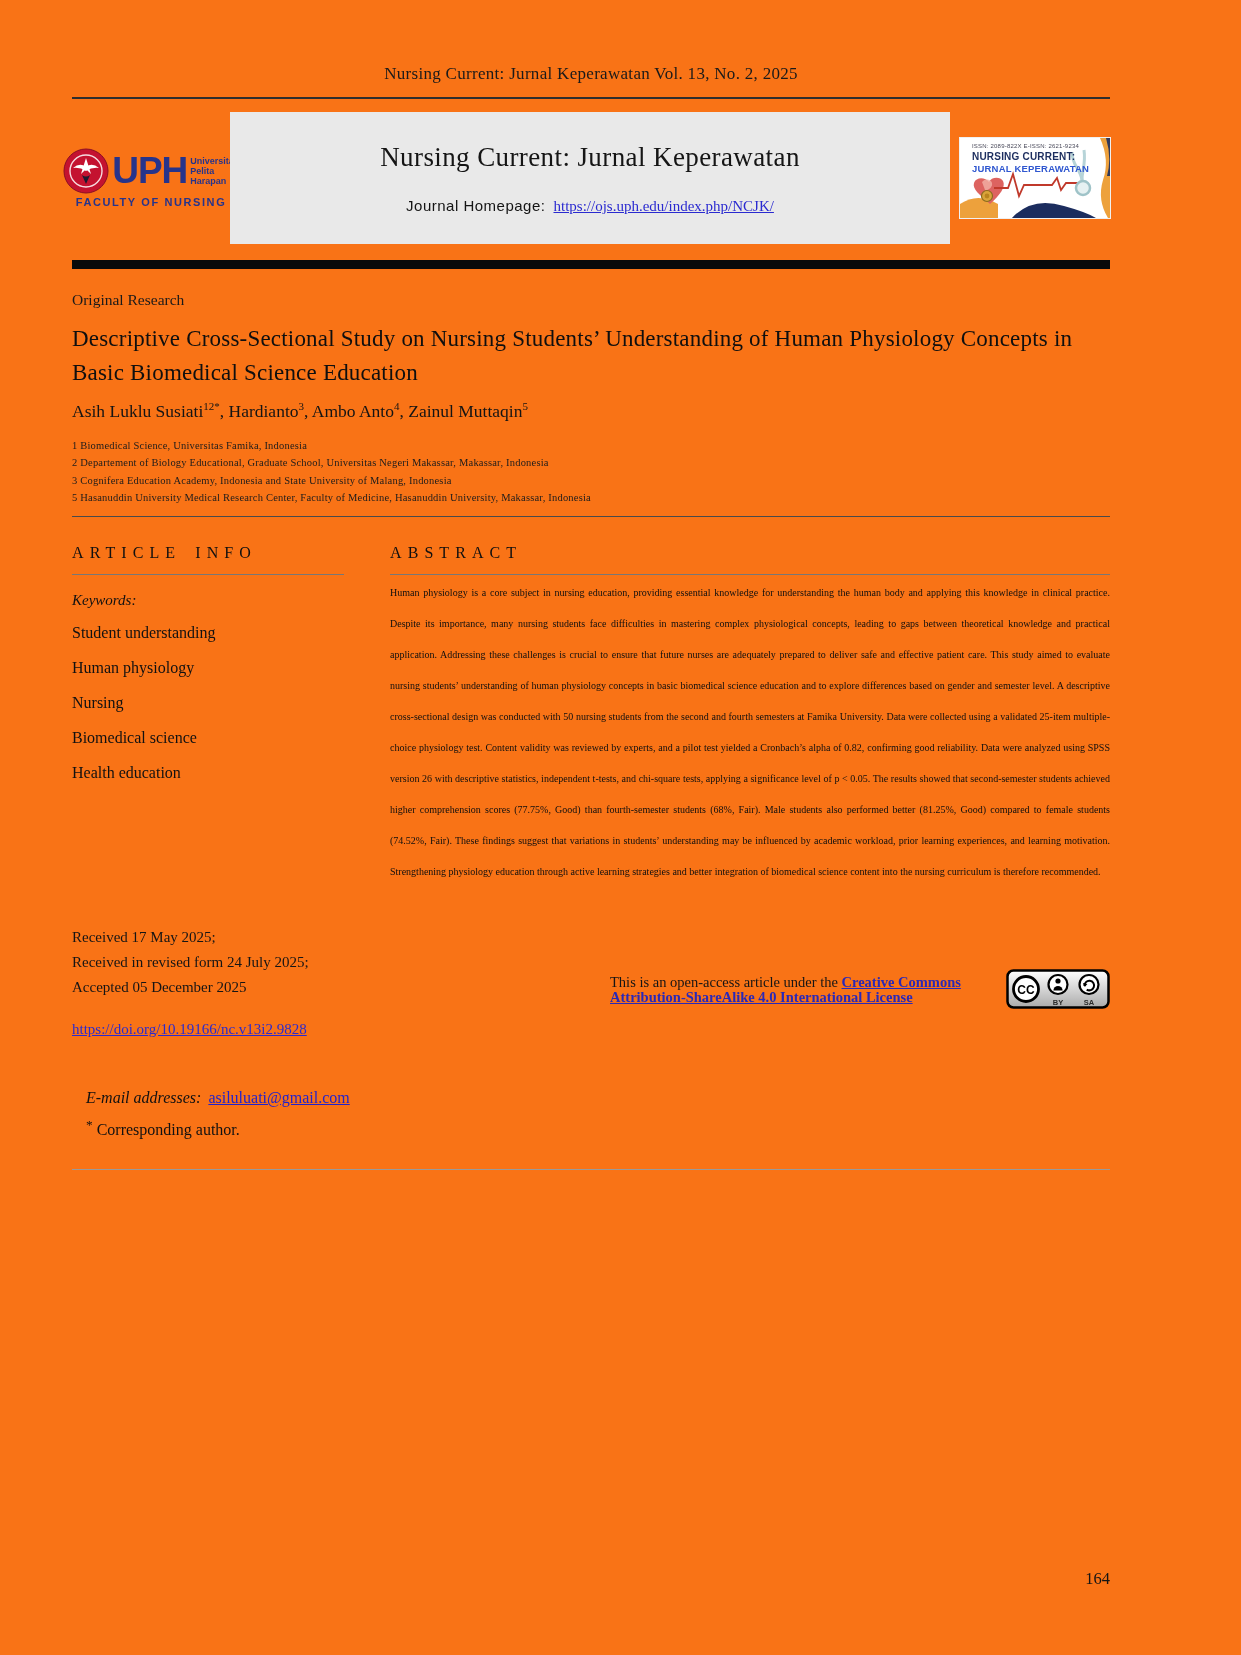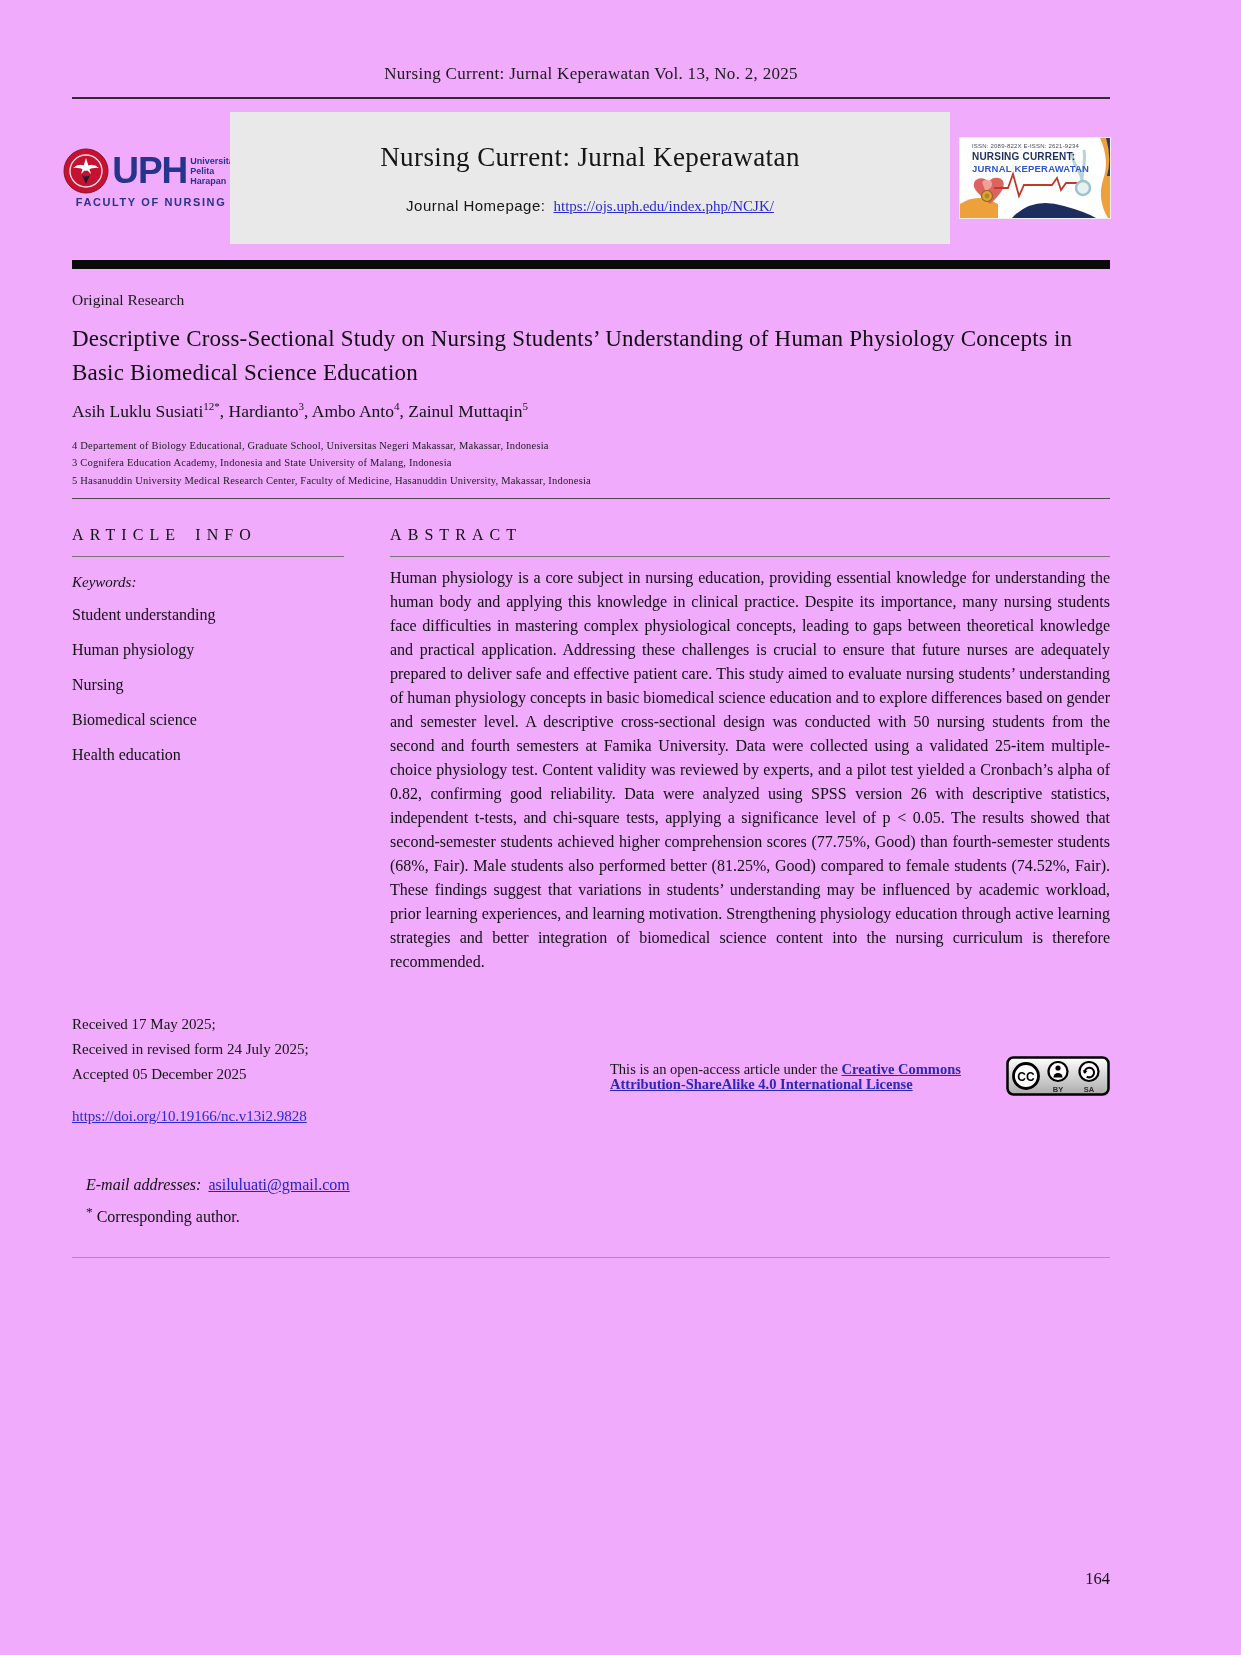--- a/index.html
+++ b/index.html
@@ -1,18 +1,18 @@
 <!DOCTYPE html>
 <html><head>
 <meta charset="utf-8">
 <style>
   * { margin:0; padding:0; box-sizing:border-box; }
   html,body { background:#ffffff; }
   .page {
-    position:relative; width:1241px; height:1655px; background:#f0abfc;
+    position:relative; width:1241px; height:1655px; background:#f97316;
     font-family:"Liberation Serif", serif; color:#111; overflow:hidden;
   }
   .content { margin:0 131px 0 72px; width:1038px; }
 
   .running-header { padding-top:64px; text-align:center; font-size:17px; color:#1a1a1a; letter-spacing:.3px; }
   .rule-top { margin-top:13px; border:none; border-top:2.5px solid #2e2e2e; }
 
   
   .masthead { margin-top:13px; display:flex; align-items:stretch; height:132px; }
   .uph-logo { width:158px; display:flex; flex-direction:column; justify-content:center; align-items:center; }
@@ -46,21 +46,21 @@
 
   .rule-mid { margin-top:9px; border:none; border-top:1.5px solid #4a4a4a; }
 
   .columns { margin-top:27px; display:flex; }
   .col-left { width:272px; margin-right:46px; flex:none; }
   .col-right { flex:1; }
   .sec-heading { font-size:16px; letter-spacing:.38em; word-spacing:.25em; color:#101010; }
   .sec-rule { margin-top:12px; border:none; border-top:1px solid #777; }
   .kw-label { margin-top:17px; font-style:italic; font-size:15px; }
   .keyword { margin-top:12px; font-size:16px; width:165px; line-height:23px; }
-  .abstract { margin-top:9px; font-size:16px; line-height:24px; text-align:justify; color:#0f0f0f; }
+  .abstract { margin-top:2px; font-size:10px; line-height:31px; text-align:justify; color:#0f0f0f; }
 
   .bottom-row { margin-top:38px; display:flex; align-items:flex-start; }
   .dates { width:318px; flex:none; font-size:15px; line-height:25px; color:#151515; }
   .doi-link { display:inline-block; margin-top:17px; color:#2a2ad0; text-decoration:underline; font-size:15px; cursor:pointer; }
   .license { width:372px; margin-left:220px; margin-top:50px; font-size:14.5px; line-height:15px; color:#151515; }
   .license-link { color:#2a28b8; font-weight:bold; text-decoration:underline; cursor:pointer; }
   .cc-badge { margin-left:auto; margin-top:44px; cursor:pointer; }
 
   .corresponding { margin-top:42px; padding-left:14px; font-size:16px; line-height:27px; }
   .email-label { font-style:italic; }
@@ -127,21 +127,22 @@
     <div class="black-bar"></div>
 
     <div class="article-type">Original Research</div>
     <h1 class="article-title">Descriptive Cross-Sectional Study on Nursing Students’ Understanding of Human Physiology Concepts in Basic Biomedical Science Education</h1>
 
     <div class="authors">
       <span class="author"><span>Asih Luklu Susiati</span><sup>12*</sup></span><span class="author"><span>Hardianto</span><sup>3</sup></span><span class="author"><span>Ambo Anto</span><sup>4</sup></span><span class="author"><span>Zainul Muttaqin</span><sup>5</sup></span>
     </div>
 
     <div class="affiliations">
-      <div class="affiliation">4 Departement of Biology Educational, Graduate School, Universitas Negeri Makassar, Makassar, Indonesia</div>
+      <div class="affiliation">1 Biomedical Science, Universitas Famika, Indonesia</div>
+      <div class="affiliation">2 Departement of Biology Educational, Graduate School, Universitas Negeri Makassar, Makassar, Indonesia</div>
       <div class="affiliation">3 Cognifera Education Academy, Indonesia and State University of Malang, Indonesia</div>
       <div class="affiliation">5 Hasanuddin University Medical Research Center, Faculty of Medicine, Hasanuddin University, Makassar, Indonesia</div>
     </div>
 
     <hr class="rule-mid">
 
     <div class="columns">
       <div class="col-left">
         <div class="sec-heading">ARTICLE INFO</div>
         <hr class="sec-rule">

